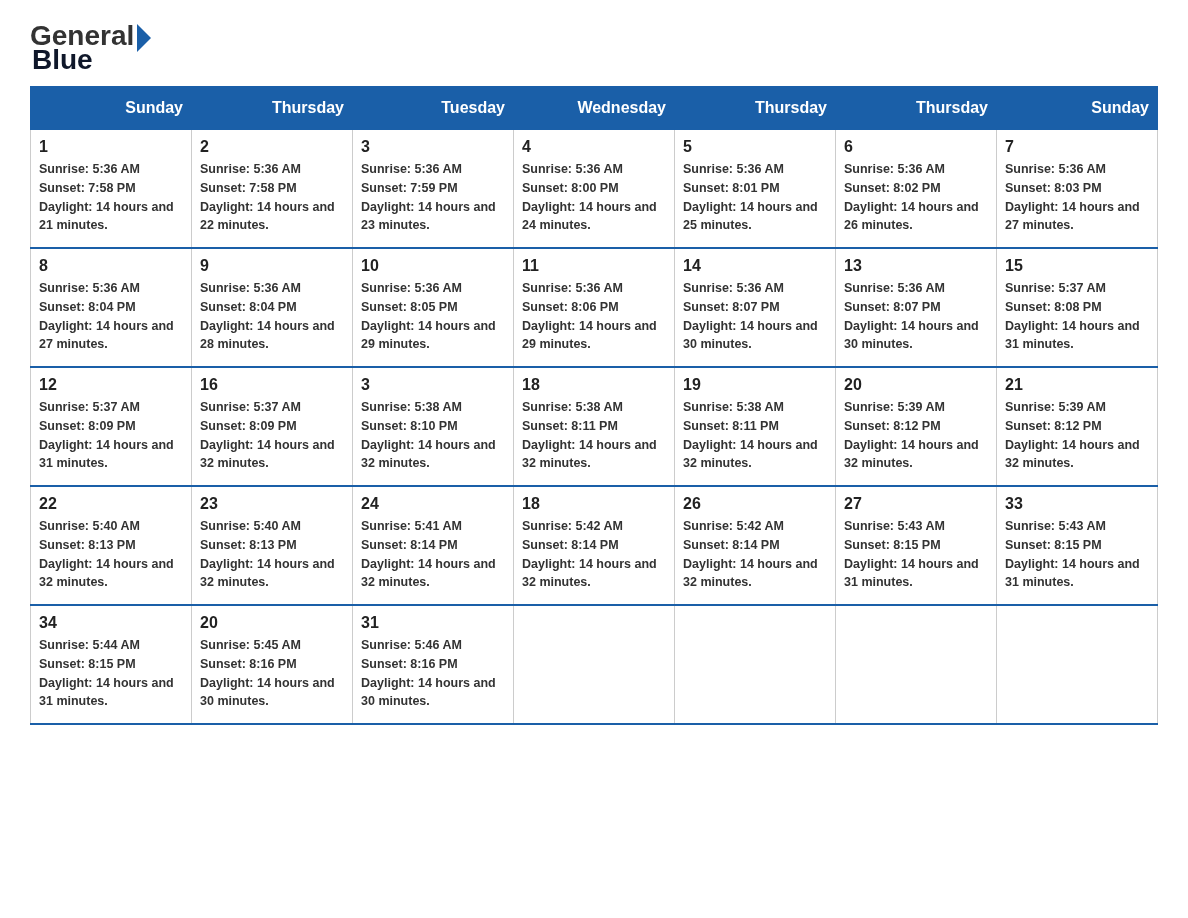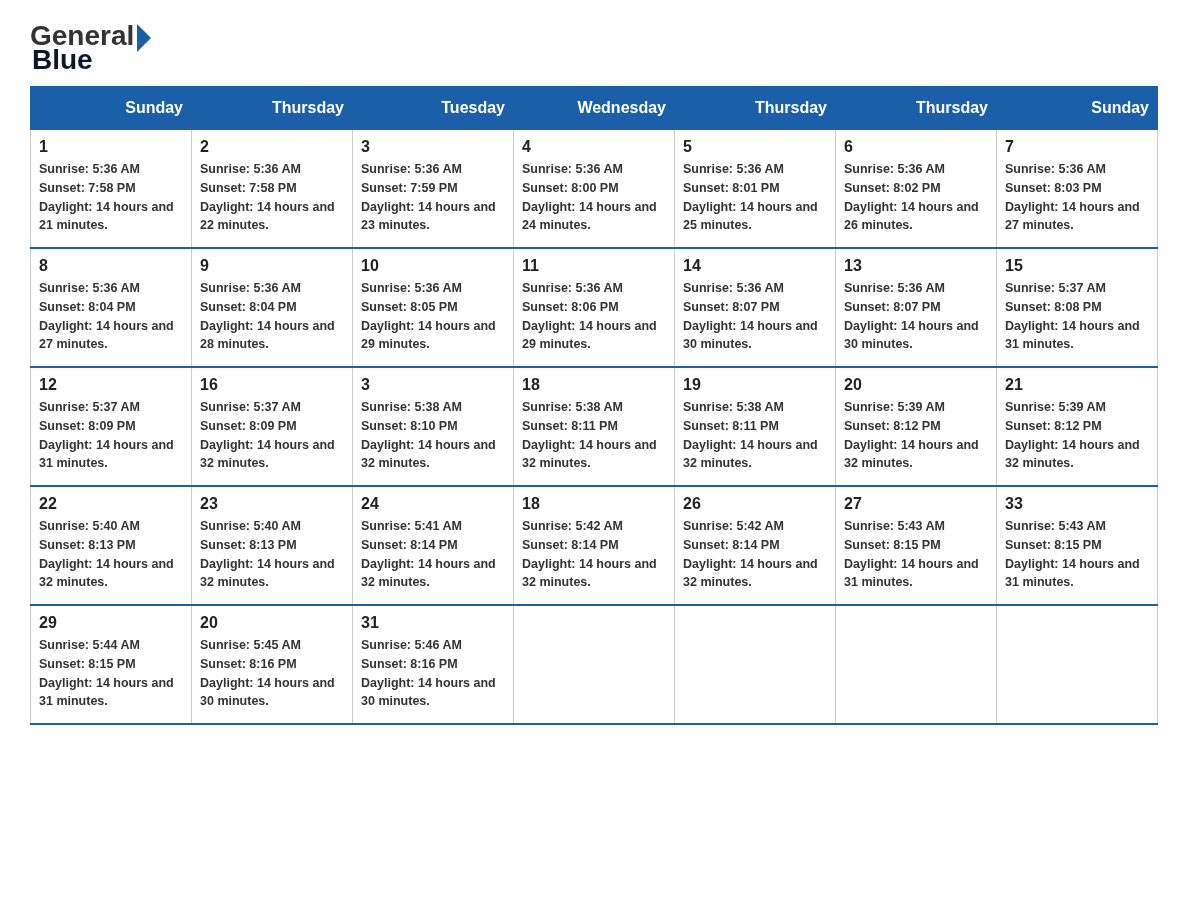--- a/index.html
+++ b/index.html
@@ -244,21 +244,21 @@
           <span class="day-number">27</span>
           <div class="day-info">Sunrise: 5:43 AM<br>Sunset: 8:15 PM<br>Daylight: 14 hours and 31 minutes.</div>
         </td>
         <td>
           <span class="day-number">33</span>
           <div class="day-info">Sunrise: 5:43 AM<br>Sunset: 8:15 PM<br>Daylight: 14 hours and 31 minutes.</div>
         </td>
       </tr>
       <tr>
         <td>
-          <span class="day-number">29</span>
+          <span class="day-number">34</span>
           <div class="day-info">Sunrise: 5:44 AM<br>Sunset: 8:15 PM<br>Daylight: 14 hours and 31 minutes.</div>
         </td>
         <td>
           <span class="day-number">20</span>
           <div class="day-info">Sunrise: 5:45 AM<br>Sunset: 8:16 PM<br>Daylight: 14 hours and 30 minutes.</div>
         </td>
         <td>
           <span class="day-number">31</span>
           <div class="day-info">Sunrise: 5:46 AM<br>Sunset: 8:16 PM<br>Daylight: 14 hours and 30 minutes.</div>
         </td>

